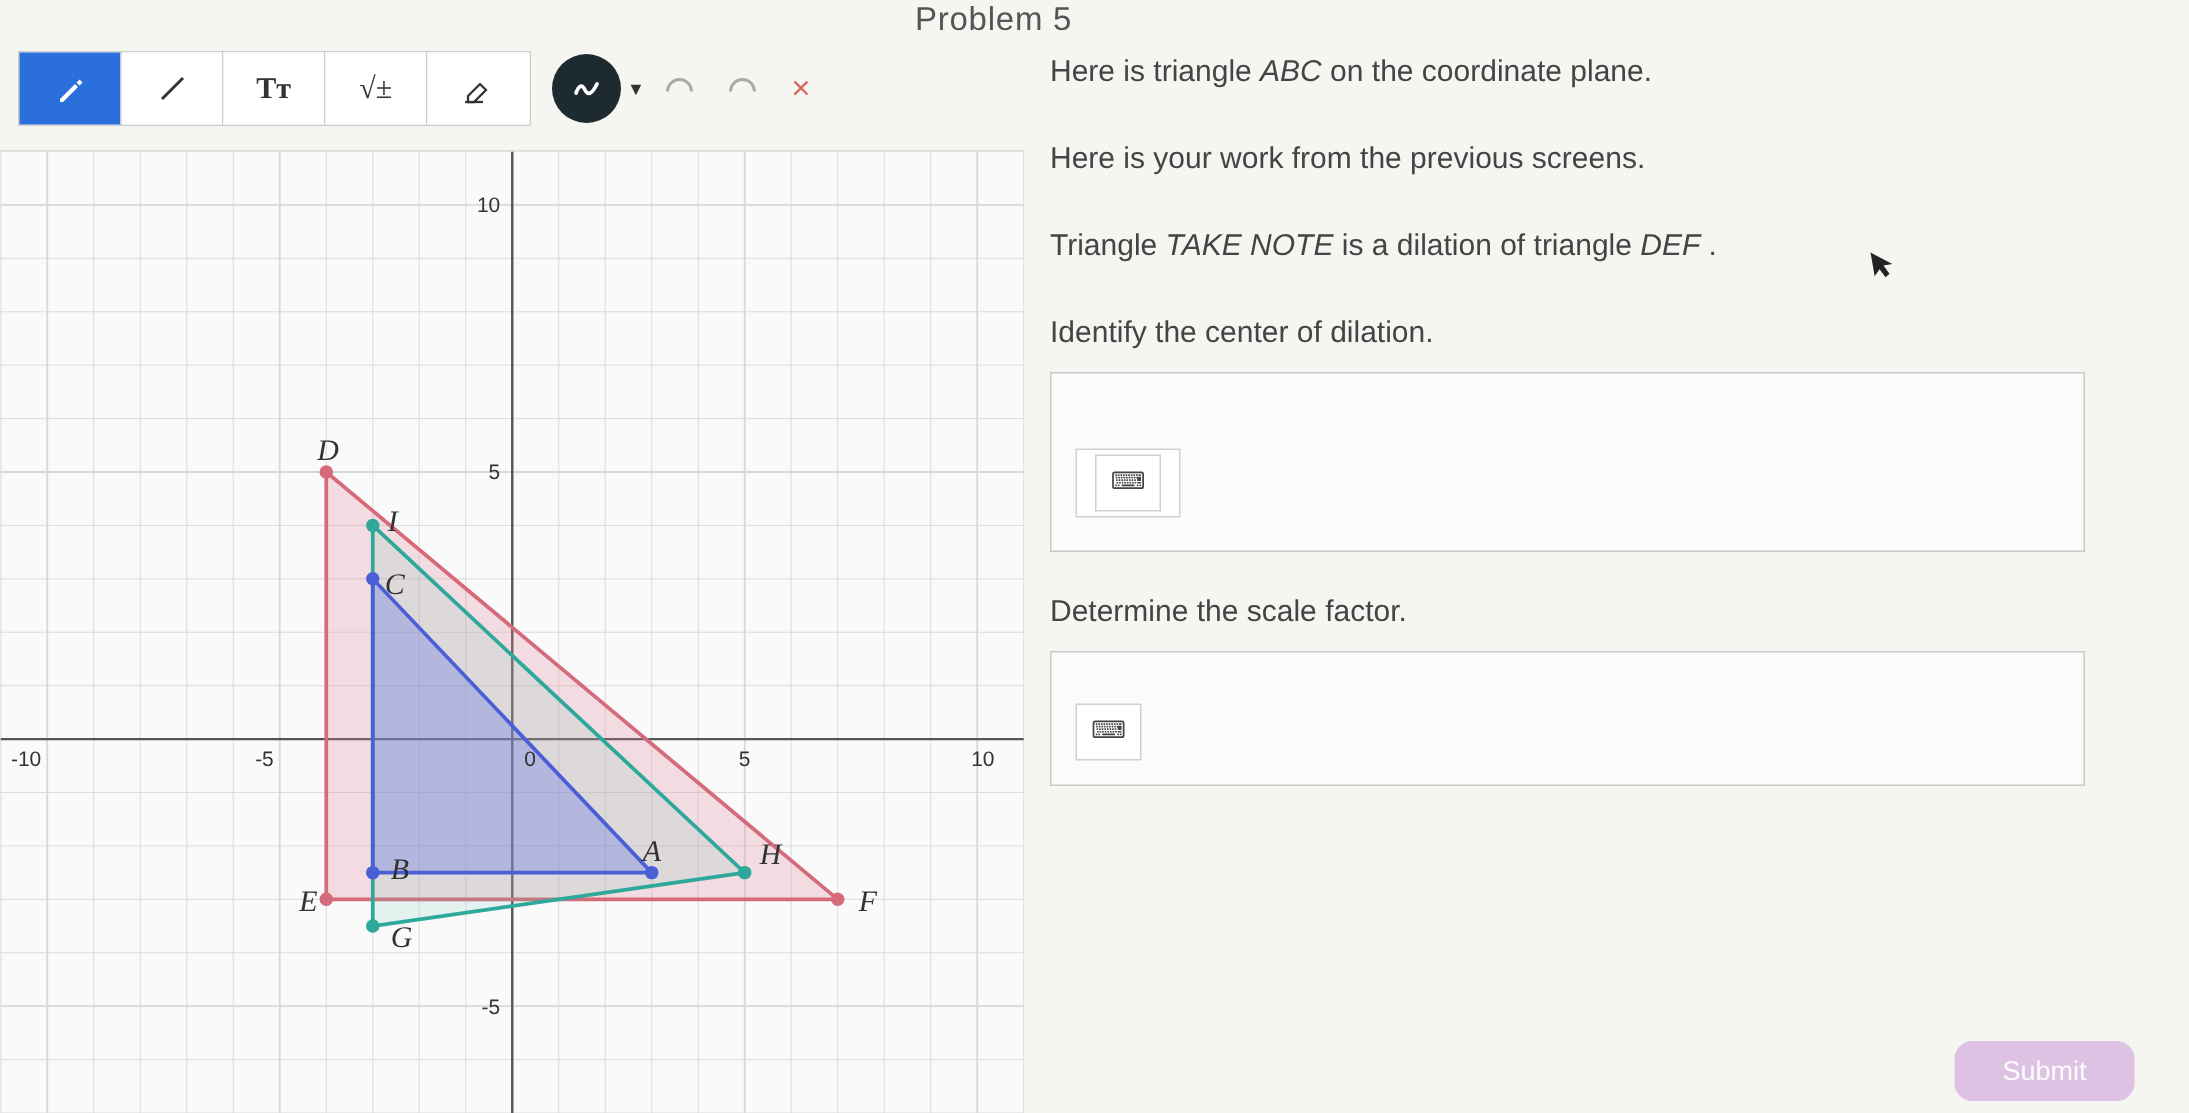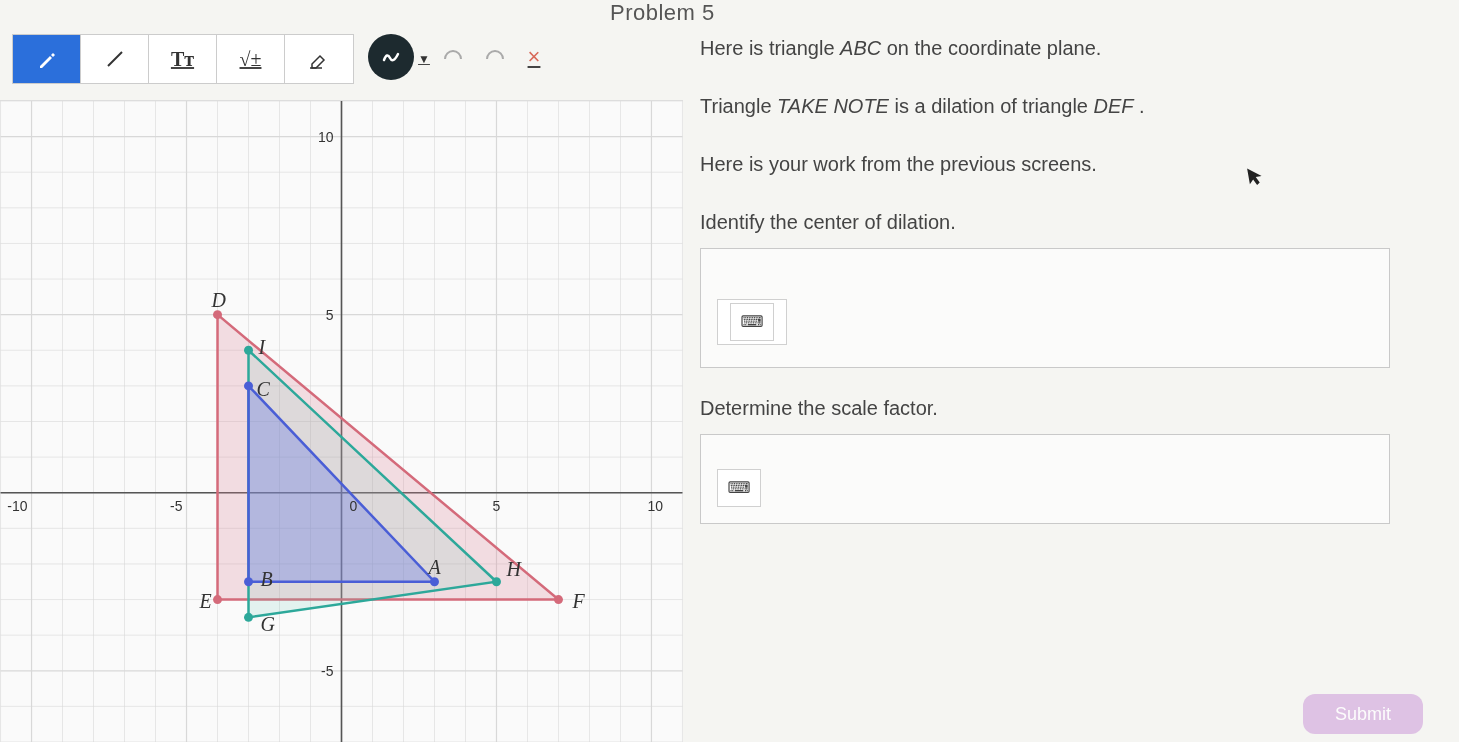--- a/index.html
+++ b/index.html
@@ -19,23 +19,23 @@
     font-size: 22px;
     color: #555;
     font-weight: 400;
     letter-spacing: 0.5px;
   }
   .toolbar {
     position: absolute;
     top: 34px;
     left: 12px;
     display: flex;
+    align-items: center;
     gap: 0;
     height: 50px;
-    text-decoration: underline;
   }
   .tool-group {
     display: flex;
     border: 1px solid #ccc;
     background: #fff;
   }
   .tool-btn {
     width: 68px;
     height: 48px;
     display: flex;
@@ -304,24 +304,24 @@
         <text x="506.72727272727275" y="475.5" class="point-label">H</text>
         <text x="572.8181818181819" y="507.33333333333337" class="point-label">F</text>
       </g>
   </svg>
 </div>
 
 <div class="right-panel">
   <p>
     <span>Here is triangle </span><span class="italic">ABC</span><span> on the coordinate plane.</span>
   </p>
+  <p>Here is your work from the previous screens.</p>
   <p>
     <span>Triangle </span><span class="italic">TAKE NOTE</span><span> is a dilation of triangle </span><span class="italic">DEF</span><span> .</span>
   </p>
-  <p>Here is your work from the previous screens.</p>
 
   <p class="prompt">Identify the center of dilation.</p>
   <div class="answer-box">
     <div class="inner-pad">
       <div class="math-input">
         <span>⌨</span>
       </div>
     </div>
   </div>
 

